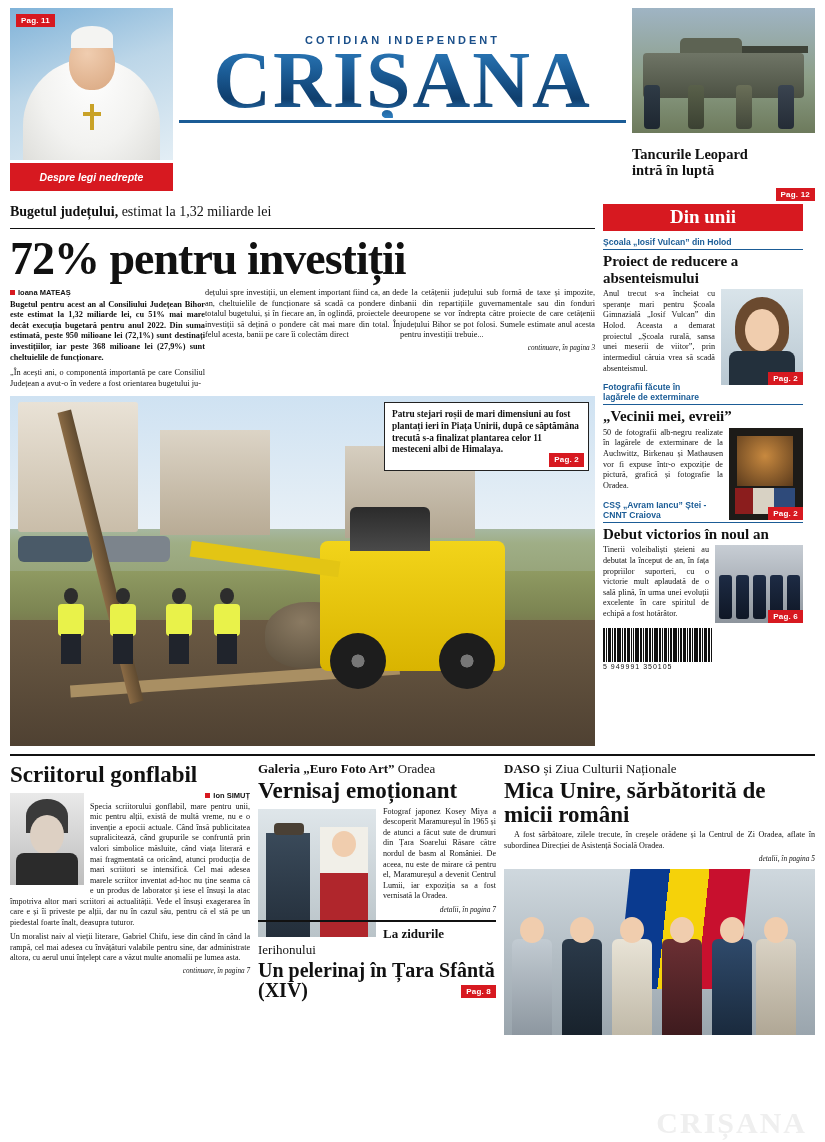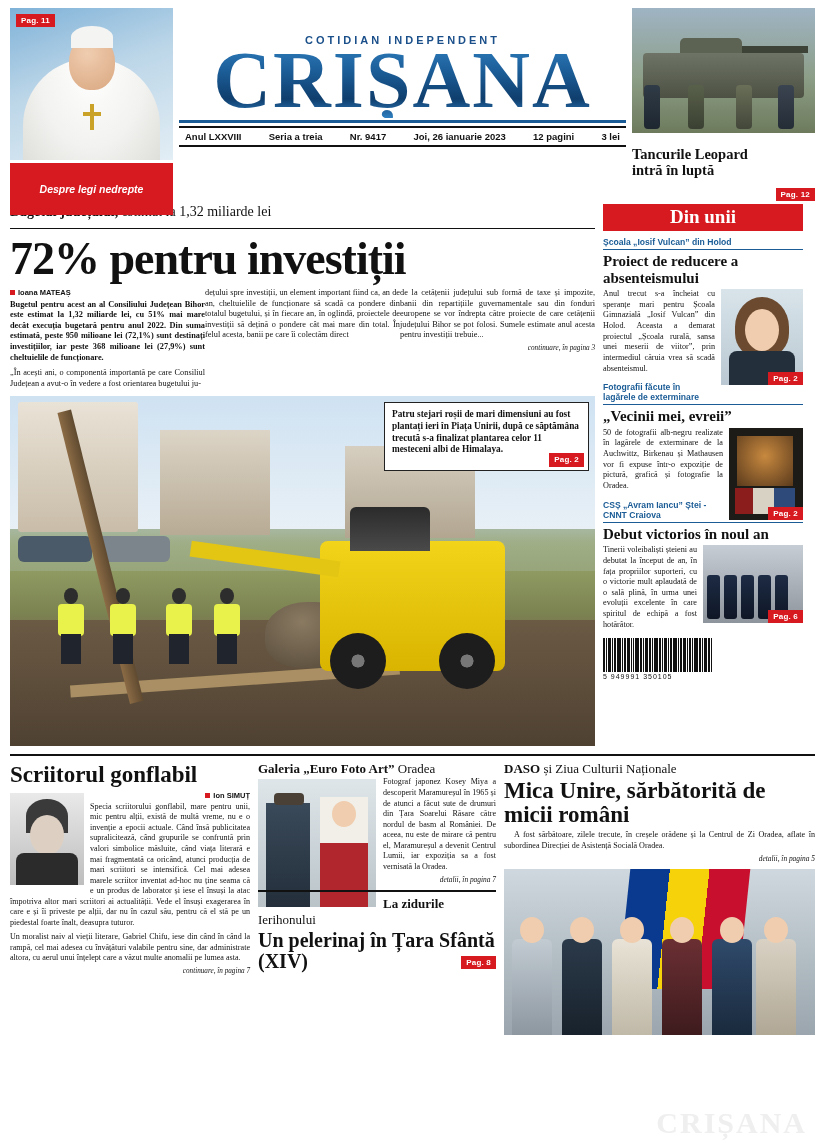--- a/index.html
+++ b/index.html
@@ -43,21 +43,21 @@
     content: ""; position: absolute; left: -7px; top: 8px; width: 18px; height: 4px; background: #c9a227;
   }
   .pag-badge {
     position: absolute; background: #d71920; color: #fff; font-family: "Liberation Sans", sans-serif;
     font-size: 8px; font-weight: bold; padding: 2px 5px; letter-spacing: .2px;
   }
   .pope-pag { top: 6px; left: 6px; }
   .pope-caption {
     margin-top: 3px; background: #d71920; color: #fff; text-align: center;
     font-family: "Liberation Sans", sans-serif; font-size: 10.5px; font-weight: bold;
-    padding: 20px 2px; font-style: italic;
+    padding: 8px 2px; font-style: italic;
   }
 
   .masthead-col { flex: 1; position: relative; }
   .kicker {
     text-align: center; font-family: "Liberation Sans", sans-serif;
     font-size: 11px; font-weight: bold; letter-spacing: 3px; color: #1a4f8a;
     margin-top: 26px;
   }
   .logo {
     text-align: center; font-family: "Liberation Serif", serif; font-weight: bold;
@@ -232,21 +232,21 @@
   .expo-photo .art {
     position: absolute; left: 8px; top: 8px; width: 56px; height: 50px;
     background: radial-gradient(circle at 50% 40%, #c8893f, #5a3a1c);
   }
   .expo-photo .books {
     position: absolute; left: 6px; bottom: 6px; width: 60px; height: 26px;
     background: linear-gradient(90deg,#8b1d1d 0 30%, #d8d2c4 30% 65%, #2e4a7a 65% 100%);
   }
 
   .team-photo {
-    width: 100px; height: 78px; float: right; margin: 0 0 3px 6px; position: relative;
+    width: 88px; height: 78px; float: right; margin: 0 0 3px 6px; position: relative;
     background: linear-gradient(180deg,#c7cdd4,#8d949c);
   }
   .team-photo .p {
     position: absolute; bottom: 4px; width: 13px; height: 44px; border-radius: 3px;
     background: linear-gradient(180deg,#1d2b44,#0f1726);
   }
   .team-photo .p:nth-child(1){ left:4px; } .team-photo .p:nth-child(2){ left:21px; }
   .team-photo .p:nth-child(3){ left:38px; } .team-photo .p:nth-child(4){ left:55px; }
   .team-photo .p:nth-child(5){ left:72px; }
 
@@ -323,28 +323,20 @@
           <div class="cross"></div>
         <div class="pag-badge pope-pag">Pag. 11</div>
       </div>
       <div class="pope-caption">Despre legi nedrepte</div>
     </div>
 
     <div class="masthead-col">
       <div class="kicker">COTIDIAN INDEPENDENT</div>
       <div class="logo">CRIȘANA</div>
       <div class="logo-rule"></div>
-      <div class="issue-line">
-        <span>Anul LXXVIII</span>
-        <span>Seria a treia</span>
-        <span>Nr. 9417</span>
-        <span>Joi, 26 ianuarie 2023</span>
-        <span>12 pagini</span>
-        <span>3 lei</span>
-      </div>
     </div>
 
     <div class="tank-col">
       <div class="tank-photo">
         <div class="barrel"></div>
           <div class="turret"></div>
           <div class="tank-body"></div>
         <div class="soldier s1"></div>
           <div class="soldier s2"></div>
         <div class="soldier s3"></div>
@@ -528,20 +520,21 @@
       <div class="byline" style="text-align:right"><span class="sq"></span><span>Ion SIMUȚ</span></div>
       <div class="b-body">Specia scriitorului gonflabil, mare pentru unii, mic pentru alții, există de multă vreme, nu e o invenție a epocii actuale. Când însă publicitatea supralicitează, când grupurile se confruntă prin valori simbolice măsluite, când viața literară e mai fragmentată ca oricând, atunci producția de mari scriitori se intensifică. Cel mai adesea marele scriitor inventat ad-hoc nu ține seama că e un produs de laborator și iese el însuși la atac împotriva altor mari scriitori ai actualității. Vede el însuși exagerarea în care e și îi priveste pe alții, dar nu în cazul său, pentru că el stă pe un piedestal foarte înalt, deasupra tuturor.</div>
       <div class="b-body" style="margin-top:4px">Un moralist naiv al vieții literare, Gabriel Chifu, iese din când în când la rampă, cel mai adesea cu învățături valabile pentru sine, dar administrate altora, cu aerul unui înțelept care a văzut multe anomalii pe lumea asta.</div>
       <div class="cont">continuare, în pagina 7</div>
     </div>
 
     <div class="b2">
       <div class="b-kicker">
         <span>Galeria „Euro Foto Art”</span><span class="serif-light" style="font-weight:normal"> Oradea</span>
       </div>
+      <div class="b-title">Vernisaj emoționant</div>
       <div class="folk-photo">
         <div class="man">
             <div class="hat"></div>
           </div>
           <div class="woman">
             <div class="hd"></div>
           </div>
       </div>
       <div class="b-body">Fotograf japonez Kosey Miya a descoperit Maramureșul în 1965 și de atunci a făcut sute de drumuri din Țara Soarelui Răsare către nordul de basm al României. De aceea, nu este de mirare că pentru el, Maramureșul a devenit Centrul Lumii, iar expoziția sa a fost vernisată la Oradea.</div>
       <div class="det">detalii, în pagina 7</div>

